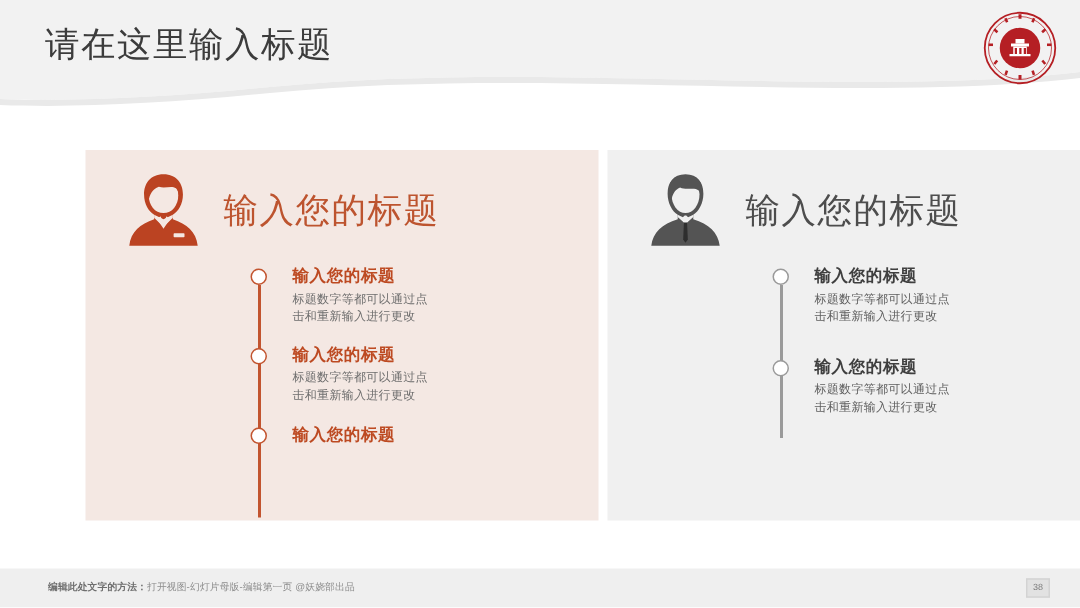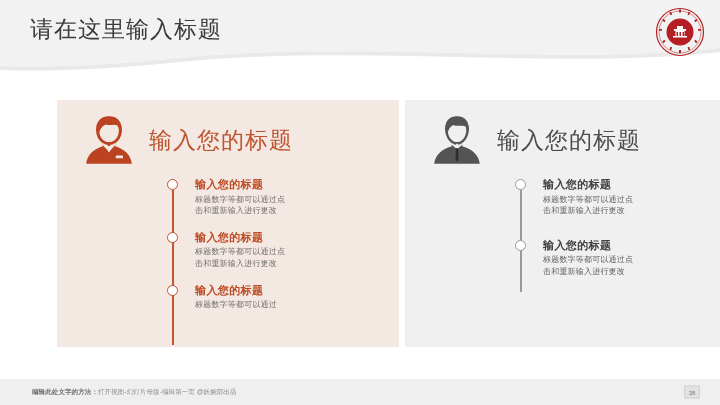--- a/index.html
+++ b/index.html
@@ -182,21 +182,20 @@
             <span class="rail"></span>
           </span>
         <div class="tl-title">输入您的标题</div>
         <div class="tl-body">标题数字等都可以通过点<br>击和重新输入进行更改</div>
       </div>
       <div class="tl-item">
         <span class="marker">
             <span class="dot"></span>
           </span>
         <div class="tl-title">输入您的标题</div>
-        <div class="tl-body">标题数字等都可以通过</div>
       </div>
     </div>
   </div>
 
   <div class="panel right">
     <div class="panel-head">
       <div class="person-icon">
         <svg viewBox="0 0 100 108" aria-hidden="true">
           <path d="M50 8 C34 8 27 19 27 33 C27 45 33 56 40 60 L40 66 C20 72 8 83 6 100 L94 100 C92 83 80 72 60 66 L60 60 C67 56 73 45 73 33 C73 19 66 8 50 8 Z" fill="#545454"></path>
           <path d="M50 14 C38 14 32 23 32 34 C32 47 40 58 50 58 C60 58 68 47 68 34 C68 23 62 14 50 14 Z" fill="#f0f0f0"></path>

